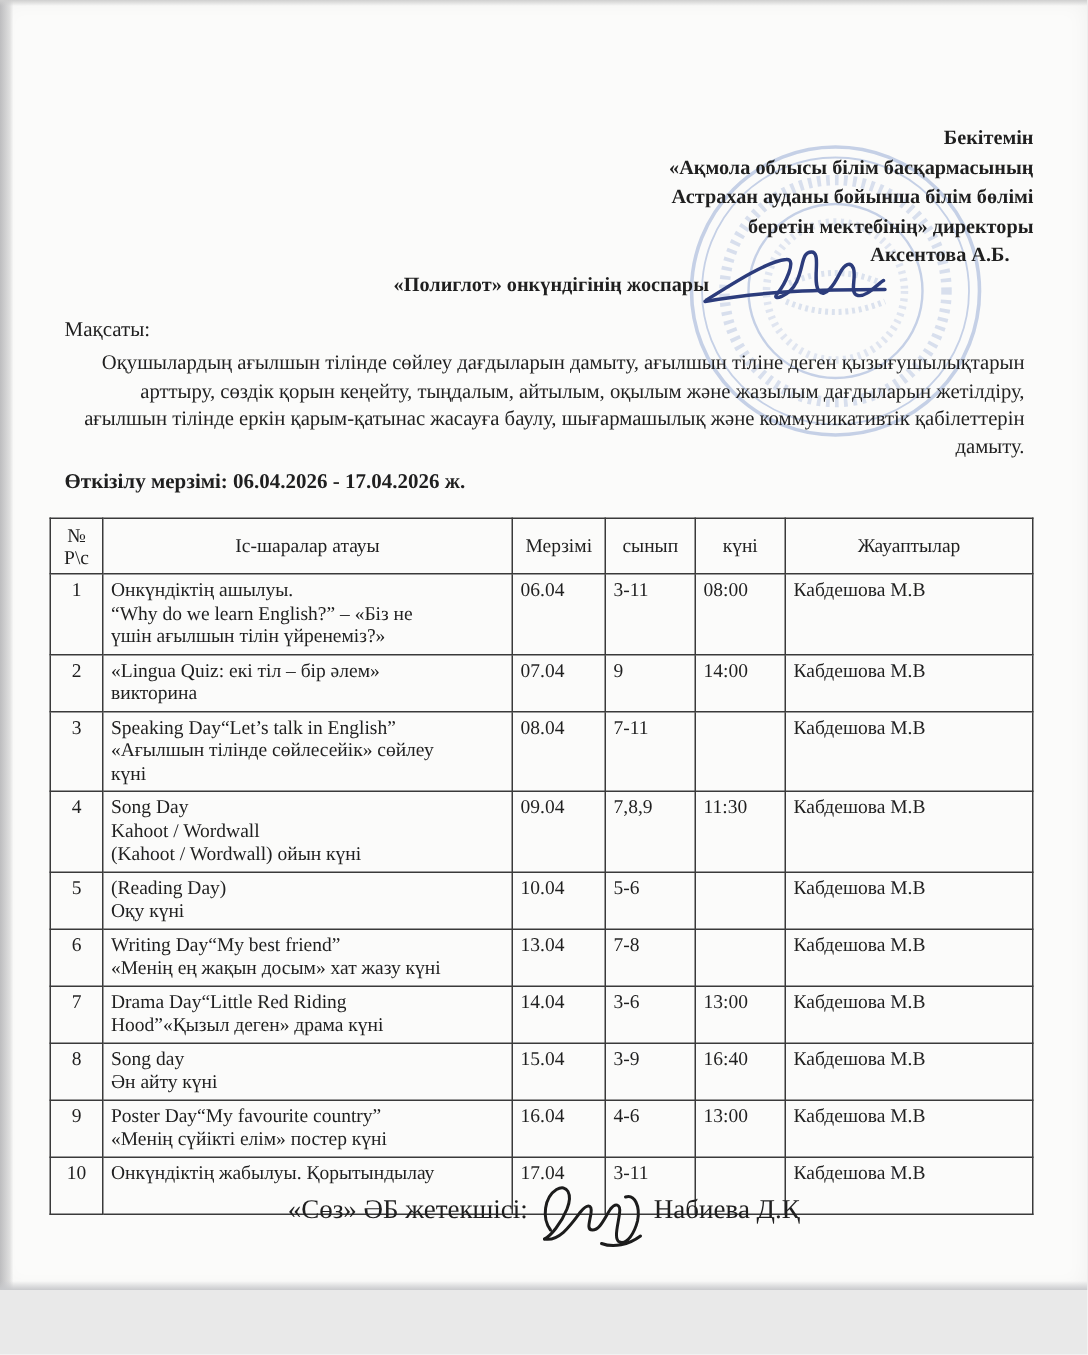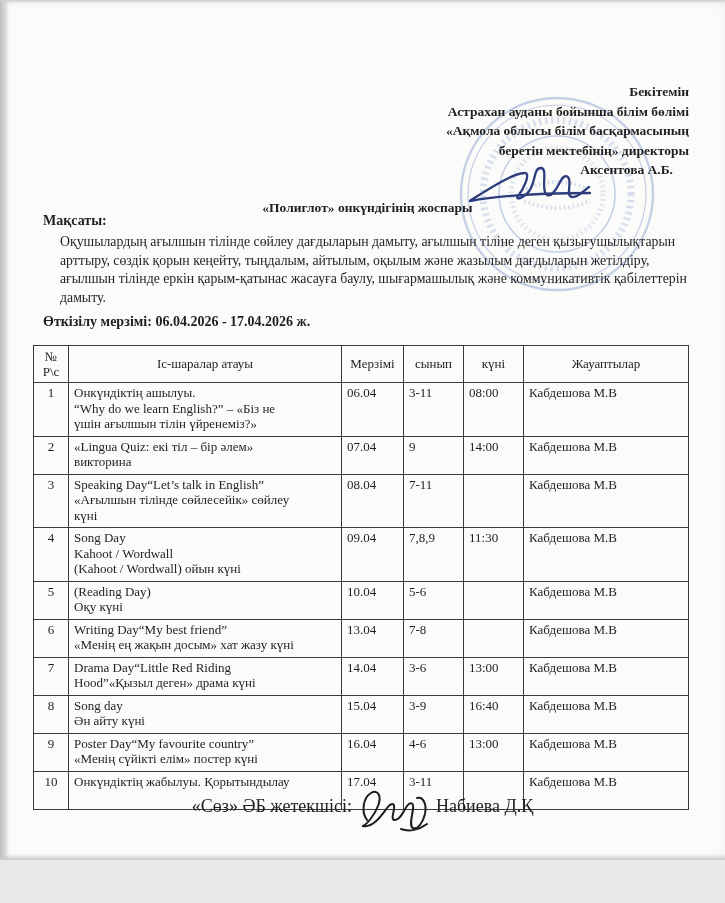--- a/index.html
+++ b/index.html
@@ -30,28 +30,28 @@
   .sig-director{position:absolute;left:468px;top:160px;pointer-events:none;}
 
   .approval{
     position:absolute;top:82px;right:36px;
     text-align:right;font-weight:bold;font-size:13.5px;line-height:19.5px;
     white-space:nowrap;
   }
   .approval .director-line{padding-right:16px;}
 
   .title{
-    position:absolute;top:200px;left:0;width:100%;
+    position:absolute;top:182px;left:0;width:100%;
     text-align:center;font-weight:bold;font-size:13.5px;
     padding-left:10px;box-sizing:border-box;
   }
-  .purpose-label{position:absolute;left:43px;top:213px;font-weight:bold;font-size:14px;}
+  .purpose-label{position:absolute;left:43px;top:213px;font-weight:normal;font-size:14px;}
   .purpose-text{
-    position:absolute;left:60px;top:233px;width:636px;
-    font-size:13.8px;line-height:18.6px;text-align:left;
+    position:absolute;left:47px;top:233px;width:636px;
+    font-size:13.8px;line-height:18.6px;text-align:right;
   }
   .period{position:absolute;left:43px;top:314px;font-weight:bold;font-size:14px;}
 
   .plan-table{
     position:absolute;left:33px;top:345px;width:655px;
     border-collapse:collapse;table-layout:fixed;
     font-size:13px;line-height:15.5px;
   }
   .plan-table th,.plan-table td{
     border:1.6px solid var(--border);
@@ -99,22 +99,22 @@
 
   <svg class="sig-director" width="142" height="48" viewBox="0 0 142 48">
     <g fill="none" stroke="#2c3c7c" stroke-width="2.3" stroke-linecap="round">
       <path d="M3,40 C22,28 44,14 56,13 C64,12 55,30 50,36 C46,41 58,38 63,28 C68,18 66,8 73,8 C80,8 73,28 78,34 C82,39 88,30 92,22 C95,16 99,14 101,19 C103,25 98,36 104,37 C110,38 116,30 121,27"></path>
       <path d="M2,41 C40,34 80,33 122,33"></path>
     </g>
   </svg>
 
   <div class="approval">
     <div>Бекітемін</div>
+    <div>«Ақмола облысы білім басқармасының</div>
     <div>Астрахан ауданы бойынша білім бөлімі</div>
-    <div>«Ақмола облысы білім басқармасының</div>
     <div>беретін мектебінің» директоры</div>
     <div class="director-line">Аксентова А.Б.</div>
   </div>
 
   <div class="title">«Полиглот»  онкүндігінің жоспары</div>
 
   <div class="purpose-label">Мақсаты:</div>
   <div class="purpose-text">Оқушылардың ағылшын тілінде сөйлеу дағдыларын дамыту, ағылшын тіліне деген қызығушылықтарын арттыру, сөздік қорын кеңейту, тыңдалым, айтылым, оқылым және жазылым дағдыларын жетілдіру, ағылшын тілінде еркін қарым-қатынас жасауға баулу, шығармашылық және коммуникативтік қабілеттерін дамыту.</div>
 
   <div class="period">Өткізілу мерзімі: 06.04.2026 - 17.04.2026 ж.</div>

